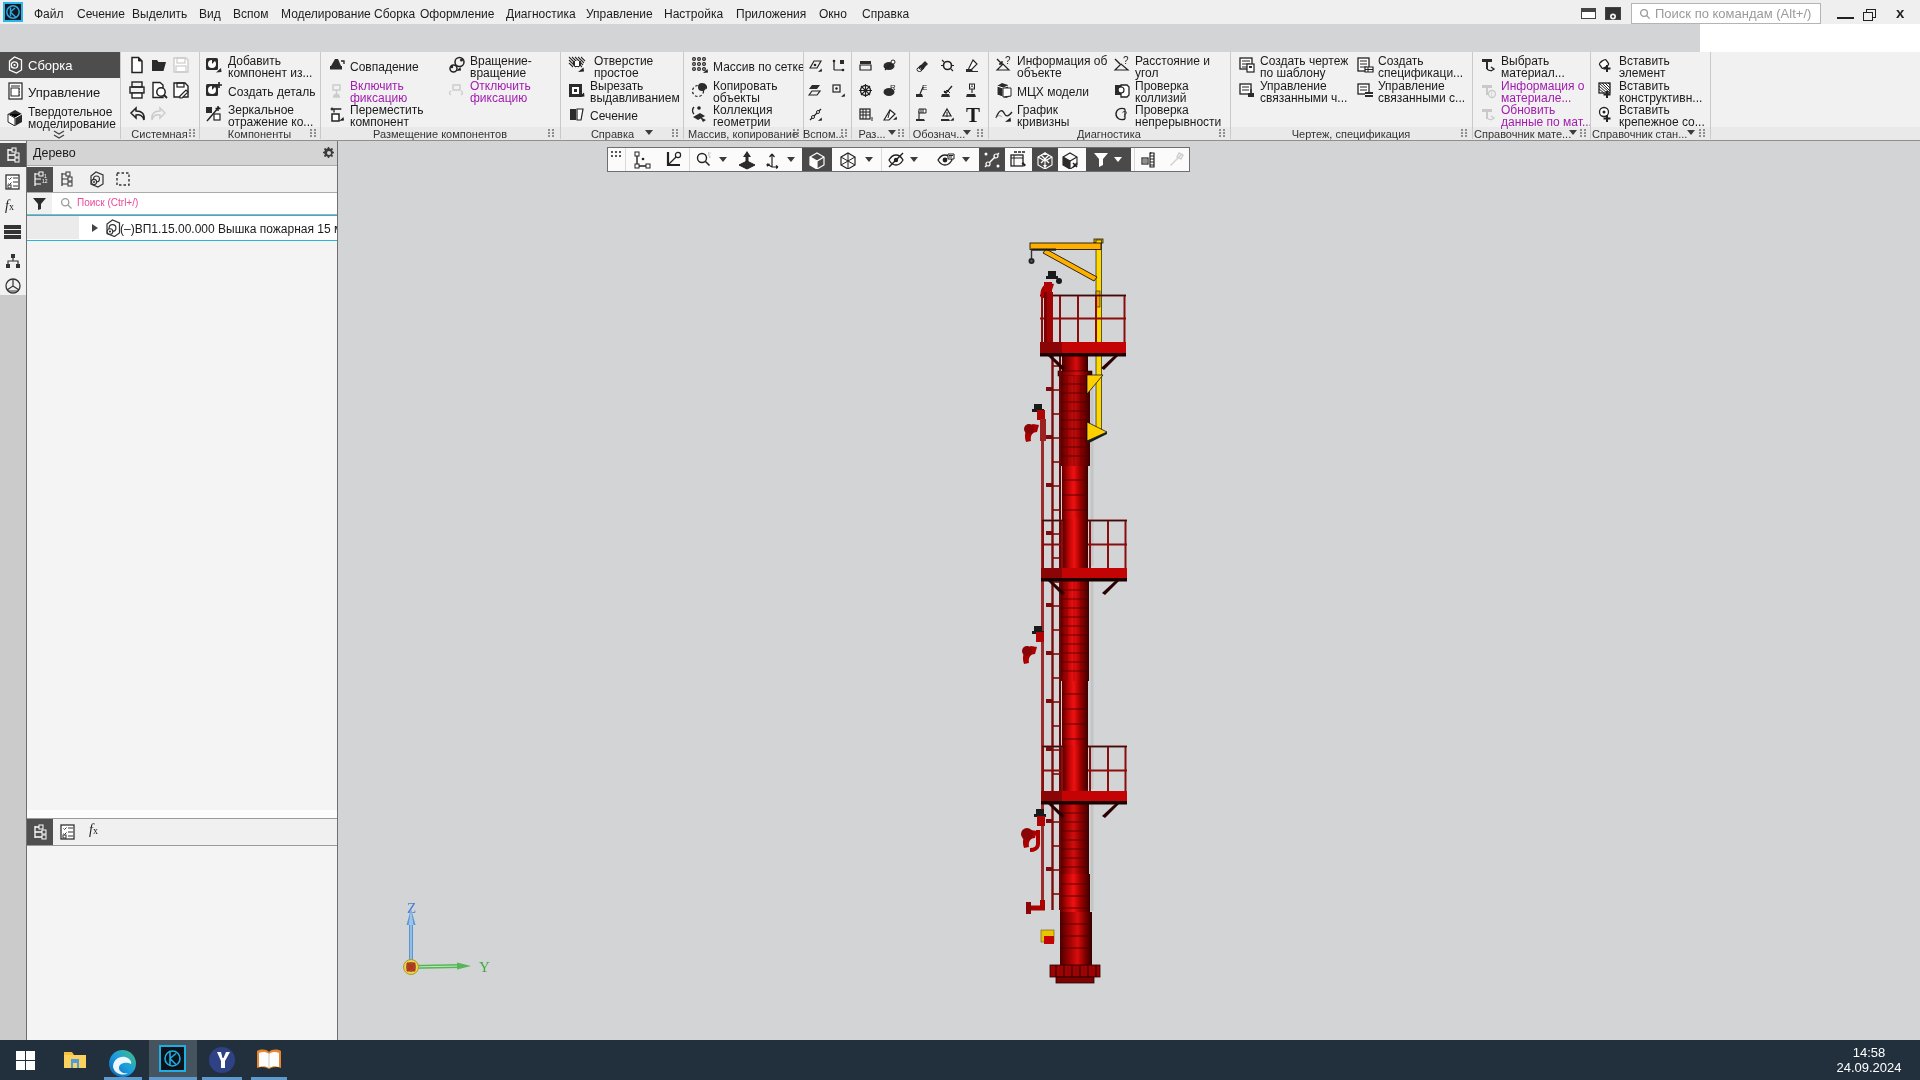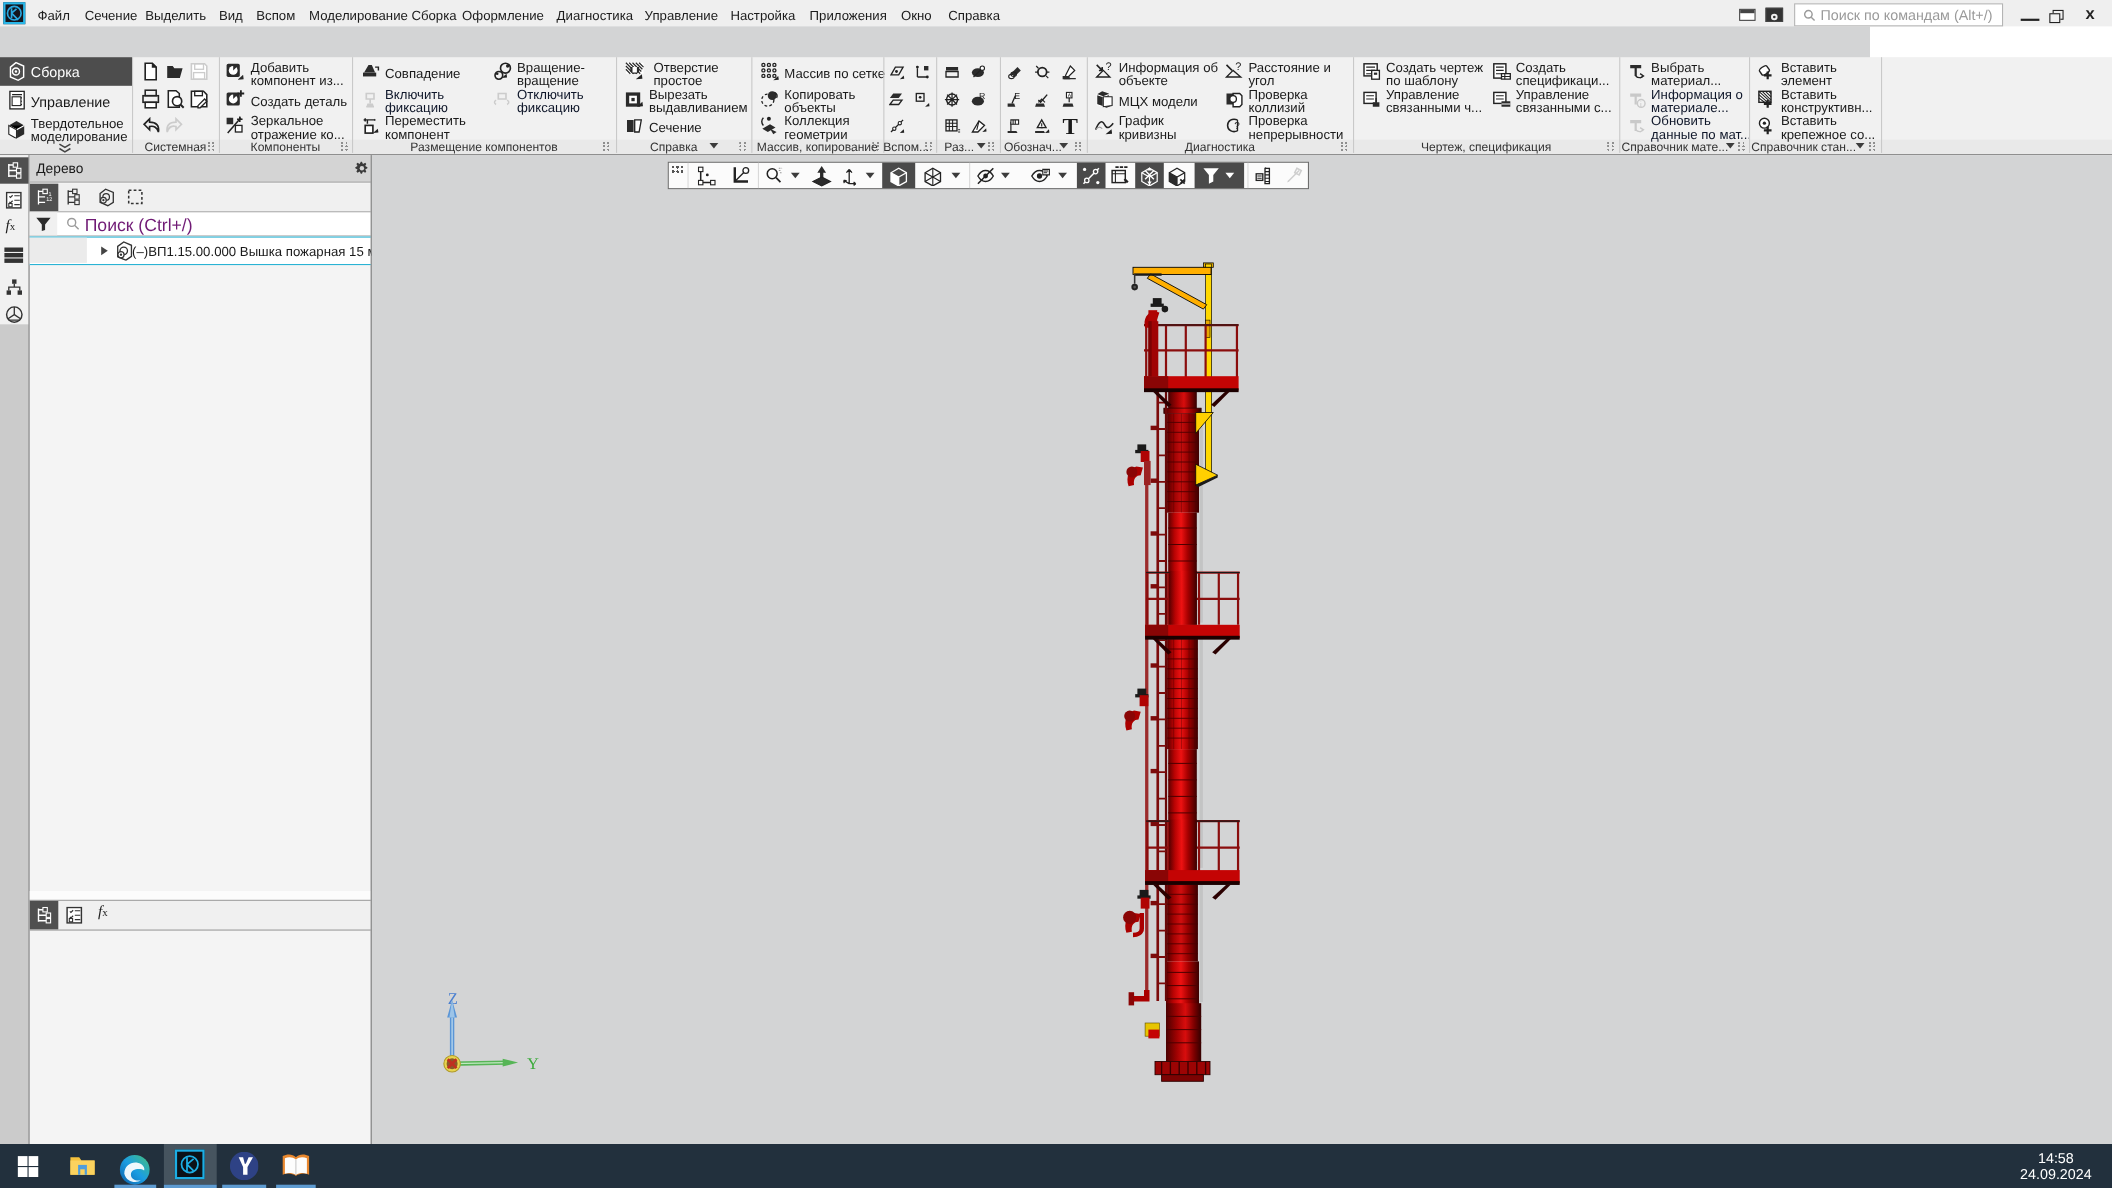--- a/index.html
+++ b/index.html
@@ -16,21 +16,21 @@
 #ribbon{position:absolute;left:0;top:52px;width:1920px;height:89px;background:#f1f1f1;border-bottom:1px solid #8f8f8f}
 #glabels{position:absolute;left:0;top:75px;width:1920px;height:13px;background:#e9e9e9}
 .gsep{position:absolute;top:0;width:1px;height:87px;background:#c9c9c9}
 .glabel{position:absolute;top:76px;font-size:11px;color:#333;text-align:center;white-space:nowrap}
 .grip{position:absolute;top:77px;width:7px;height:9px;opacity:.55;background:
  radial-gradient(circle 1px at 1px 1px,#444 99%,transparent),radial-gradient(circle 1px at 5px 1px,#444 99%,transparent),
  radial-gradient(circle 1px at 1px 4px,#444 99%,transparent),radial-gradient(circle 1px at 5px 4px,#444 99%,transparent),
  radial-gradient(circle 1px at 1px 7px,#444 99%,transparent),radial-gradient(circle 1px at 5px 7px,#444 99%,transparent)}
 .caret{position:absolute;width:0;height:0;border-left:4px solid transparent;border-right:4px solid transparent;border-top:5px solid #3c3c3c}
 .rtxt{position:absolute;font-size:12px;line-height:12px;color:#1a1a1a;white-space:nowrap}
-.rtxt.dis{color:#0f172a}
+.rtxt.dis{color:#a21caf}
 .ricon{position:absolute;width:18px;height:18px}
 .sicon{position:absolute;width:15px;height:15px}
 
 #lstrip{position:absolute;left:0;top:141px;width:26px;height:154px;background:#f1f1f1}
 #lstripgray{position:absolute;left:0;top:295px;width:26px;height:745px;background:#cbcbcb}
 #lborder{position:absolute;left:26px;top:141px;width:1px;height:899px;background:#6f6f6f}
 #panel{position:absolute;left:27px;top:141px;width:310px;height:899px;background:#f4f4f4}
 #pborder{position:absolute;left:337px;top:141px;width:1px;height:899px;background:#6f6f6f}
 
 #canvas{position:absolute;left:338px;top:141px;width:1582px;height:899px;background:#d3d4d5}
@@ -568,21 +568,21 @@
   <div class="abs" style="left:0;top:51px;width:310px;height:23px;background:#fff;border-top:1px solid #ababab;border-bottom:1px solid #ababab">
     <div class="abs" style="left:0;top:0;width:25px;height:21px;background:#f0f0f0">
       <svg class="abs" style="left:5px;top:3px" width="15" height="15" viewBox="0 0 15 15">
             <path d="M1 2h13L9 8v5l-3 1V8z" fill="#2b2b2b"></path>
           </svg>
     </div>
     <svg class="abs" style="left:33px;top:4px" width="13" height="13" viewBox="0 0 13 13">
           <circle cx="5.2" cy="5.2" r="3.6" fill="none" stroke="#9a9a9a" stroke-width="1.3"></circle>
           <path d="M8 8l3.5 3.5" stroke="#9a9a9a" stroke-width="1.3"></path>
         </svg>
-    <span class="abs" style="left:50px;top:4px;font-size:16px;color:#701a75">Поиск (Ctrl+/)</span>
+    <span class="abs" style="left:50px;top:4px;font-size:10px;color:#ec4899">Поиск (Ctrl+/)</span>
   </div>
 
   <div class="abs" style="left:0;top:74px;width:310px;height:26px;background:#fff;border-top:1.5px solid #2ab3d4;border-bottom:1.5px solid #2ab3d4">
     <div class="abs" style="left:0;top:0;width:52px;height:23px;background:#ebebeb"></div>
     <svg class="abs" style="left:64px;top:7px" width="8" height="10" viewBox="0 0 8 10">
           <path d="M1 1l6 4-6 4z" fill="#444"></path>
         </svg>
     <svg class="abs" style="left:76px;top:3px" width="18" height="18" viewBox="0 0 18 18">
           <path d="M4 5l5.5-4 7 3v10l-5 3.5-7.5-3z" fill="#fff" stroke="#333" stroke-width="1.2"></path>
           <circle cx="9.5" cy="9" r="3.4" fill="none" stroke="#333" stroke-width="1.2"></circle>

